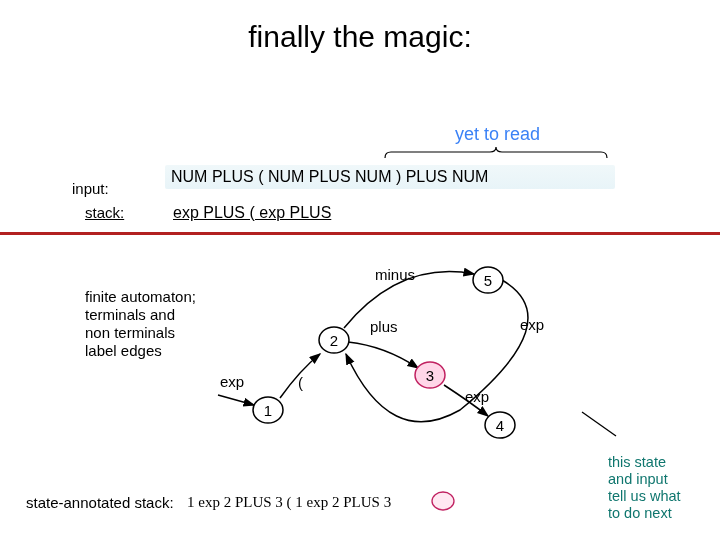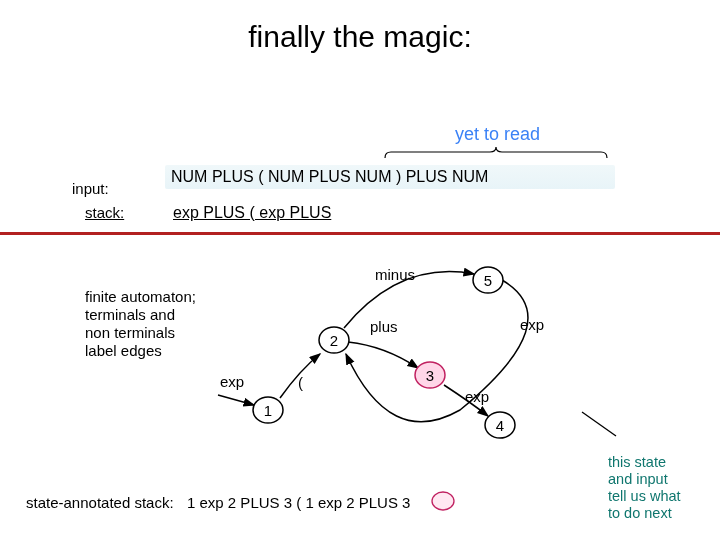--- a/index.html
+++ b/index.html
@@ -134,20 +134,21 @@
     left: 26px;
     font-size: 15px;
     color: #000;
   }
   .sa-text {
     position: absolute;
     top: 494px;
     left: 187px;
     font-size: 15px;
     color: #000;
+    font-family: Liberation Serif, serif;
   }
   .sa-oval {
     position: absolute;
     top: 491px;
     left: 431px;
     width: 24px;
     height: 20px;
   }
 </style>
 </head>

